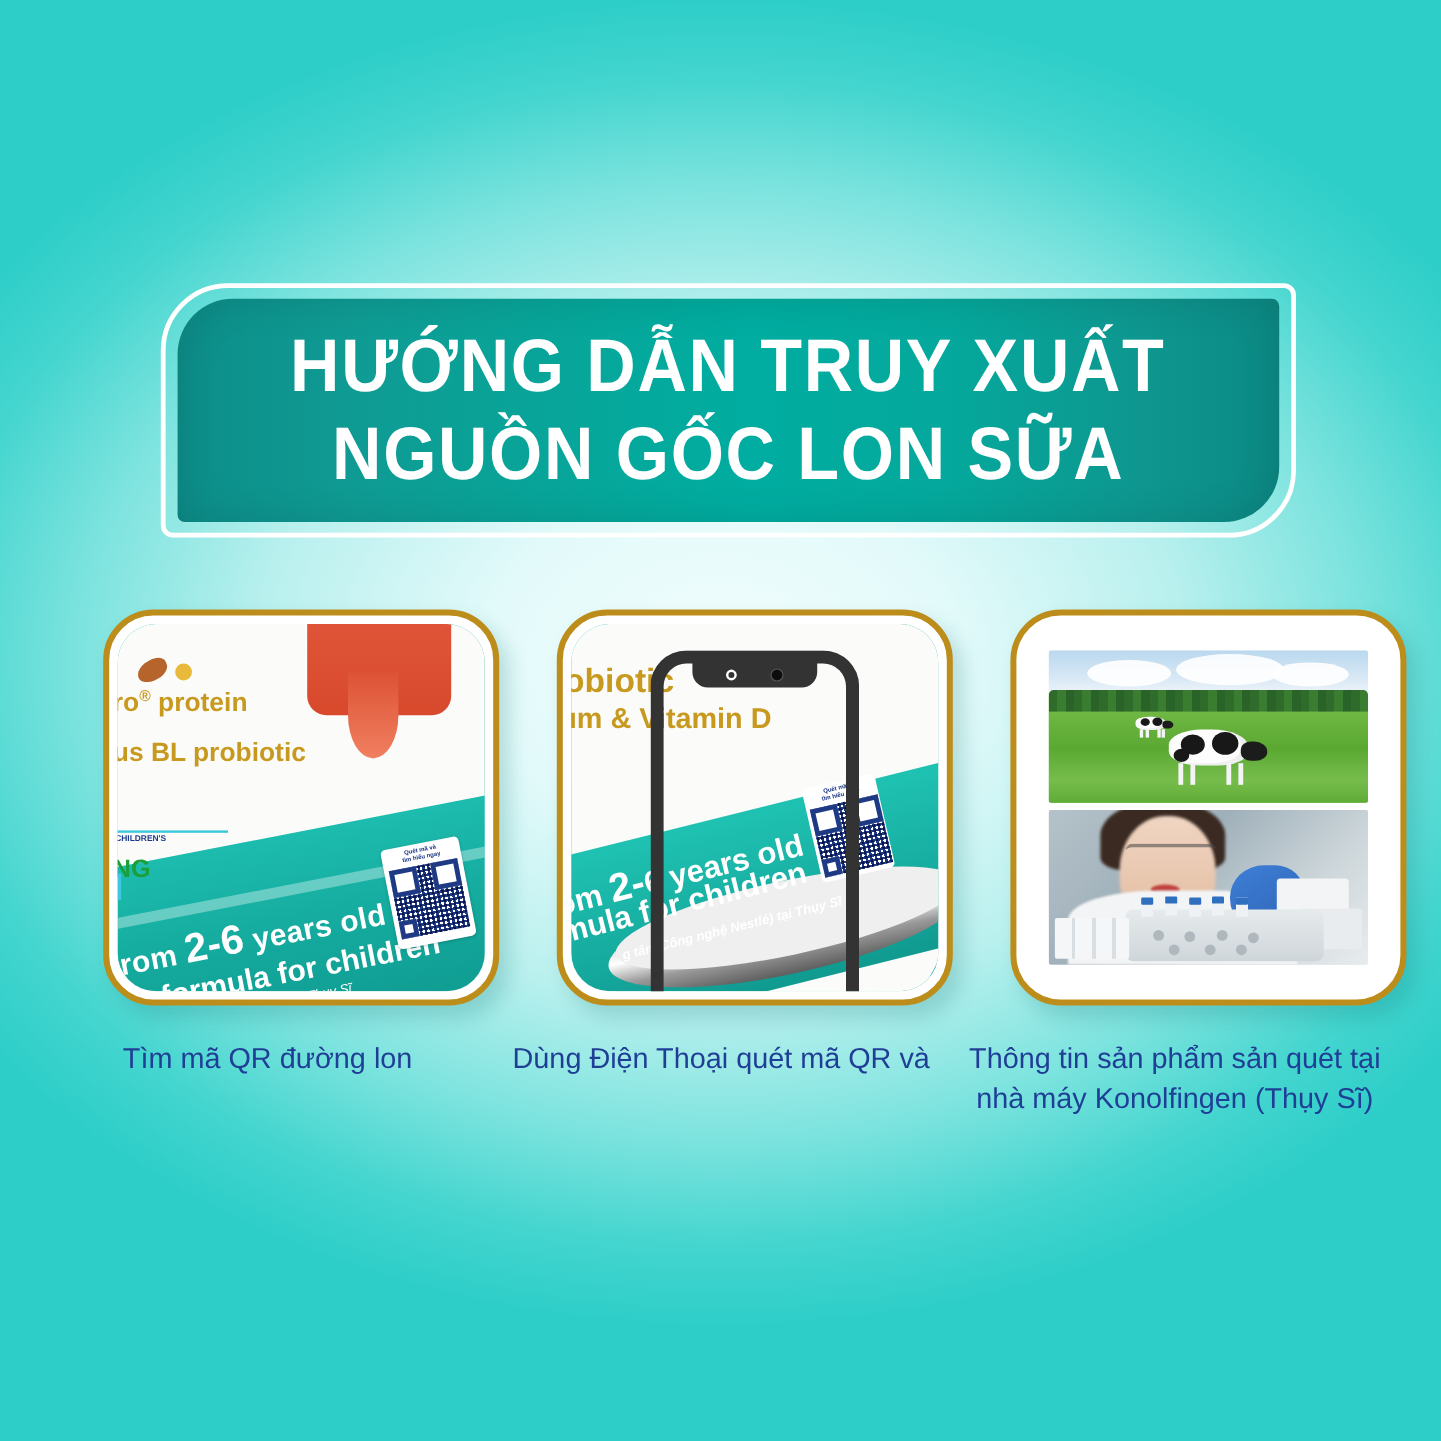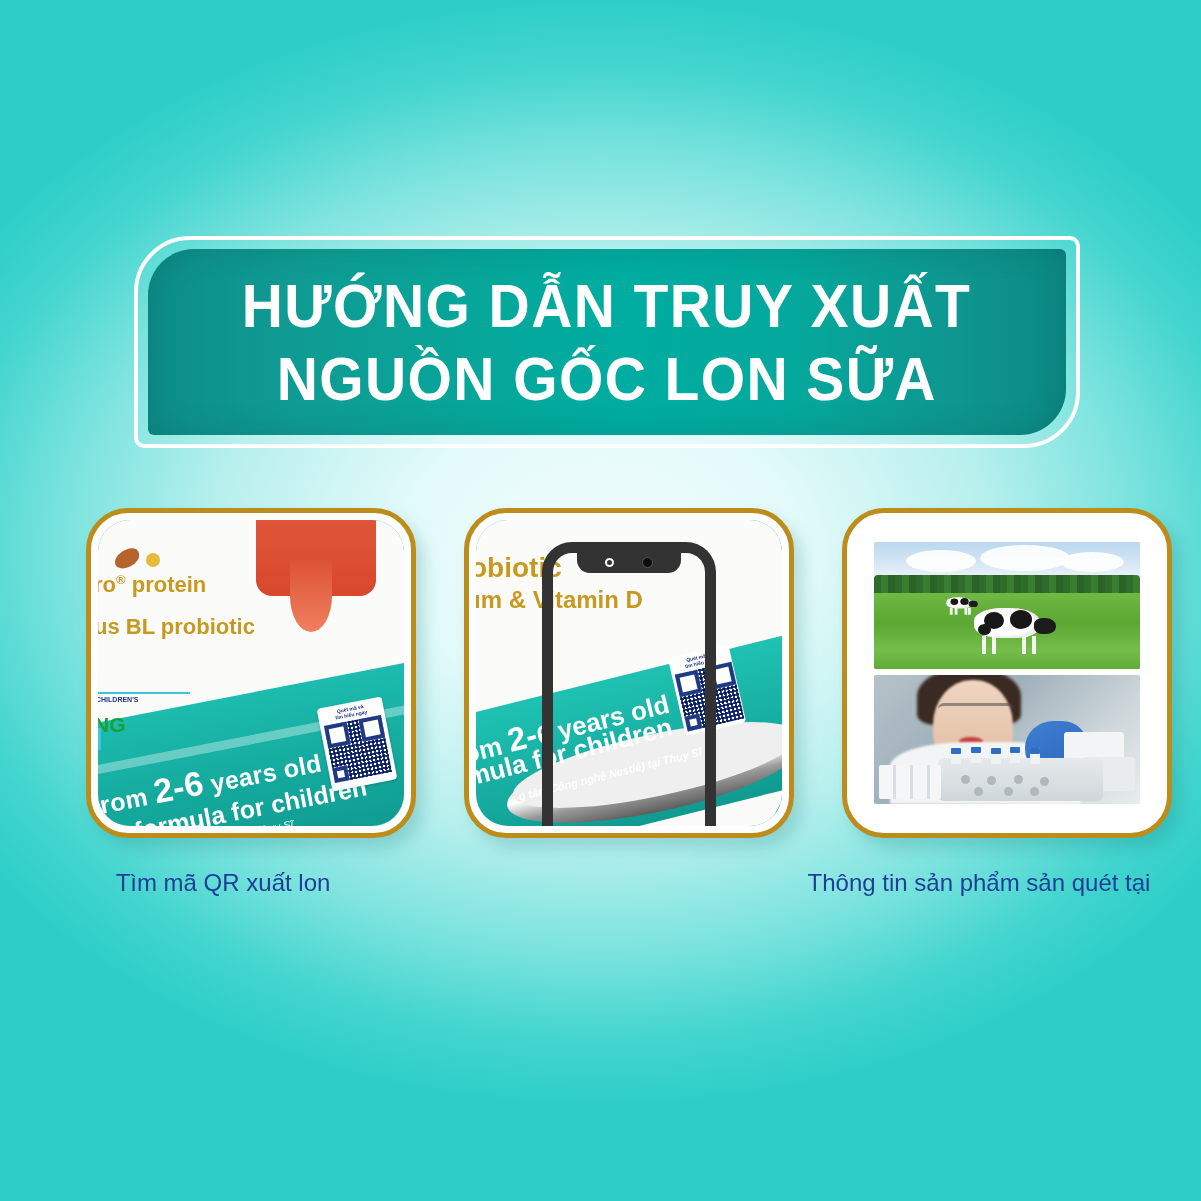--- a/index.html
+++ b/index.html
@@ -429,19 +429,21 @@
           </div>
           <div class="tubes"></div>
         </div>
 
       </div>
     </div>
   </div>
 </div>
 
 <div class="captions">
-  <div class="caption" id="cap1">Tìm mã QR xuất lon</div>
+  <div class="caption" id="cap1">Tìm mã QR đường lon</div>
   <div class="caption" id="cap2">
+    <div>Dùng Điện Thoại quét mã QR và</div>
   </div>
   <div class="caption" id="cap3">
     <div>Thông tin sản phẩm sản quét tại</div>
+    <div>nhà máy Konolfingen (Thụy Sĩ)</div>
   </div>
 </div>
 
 </body></html>

